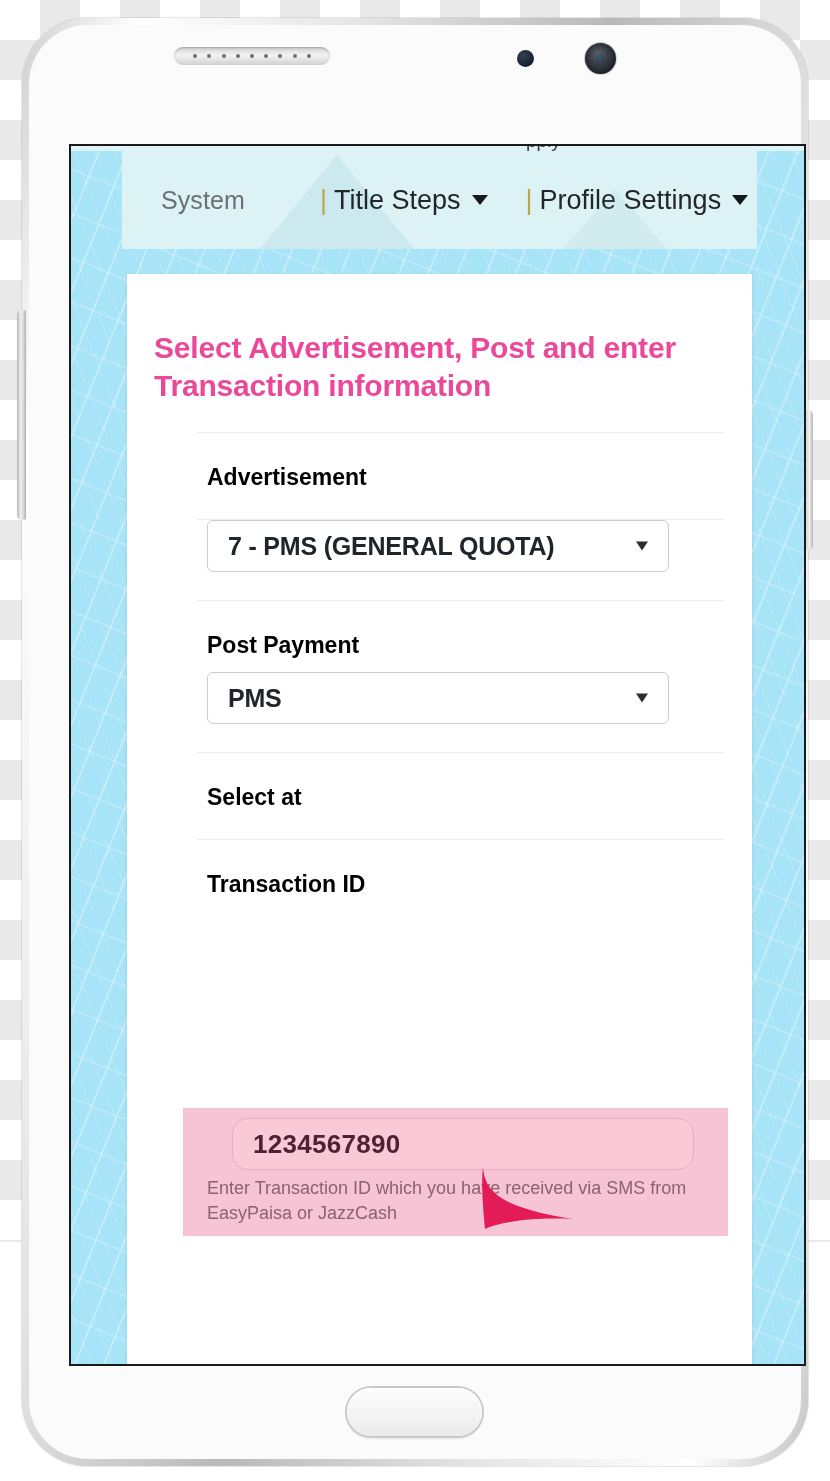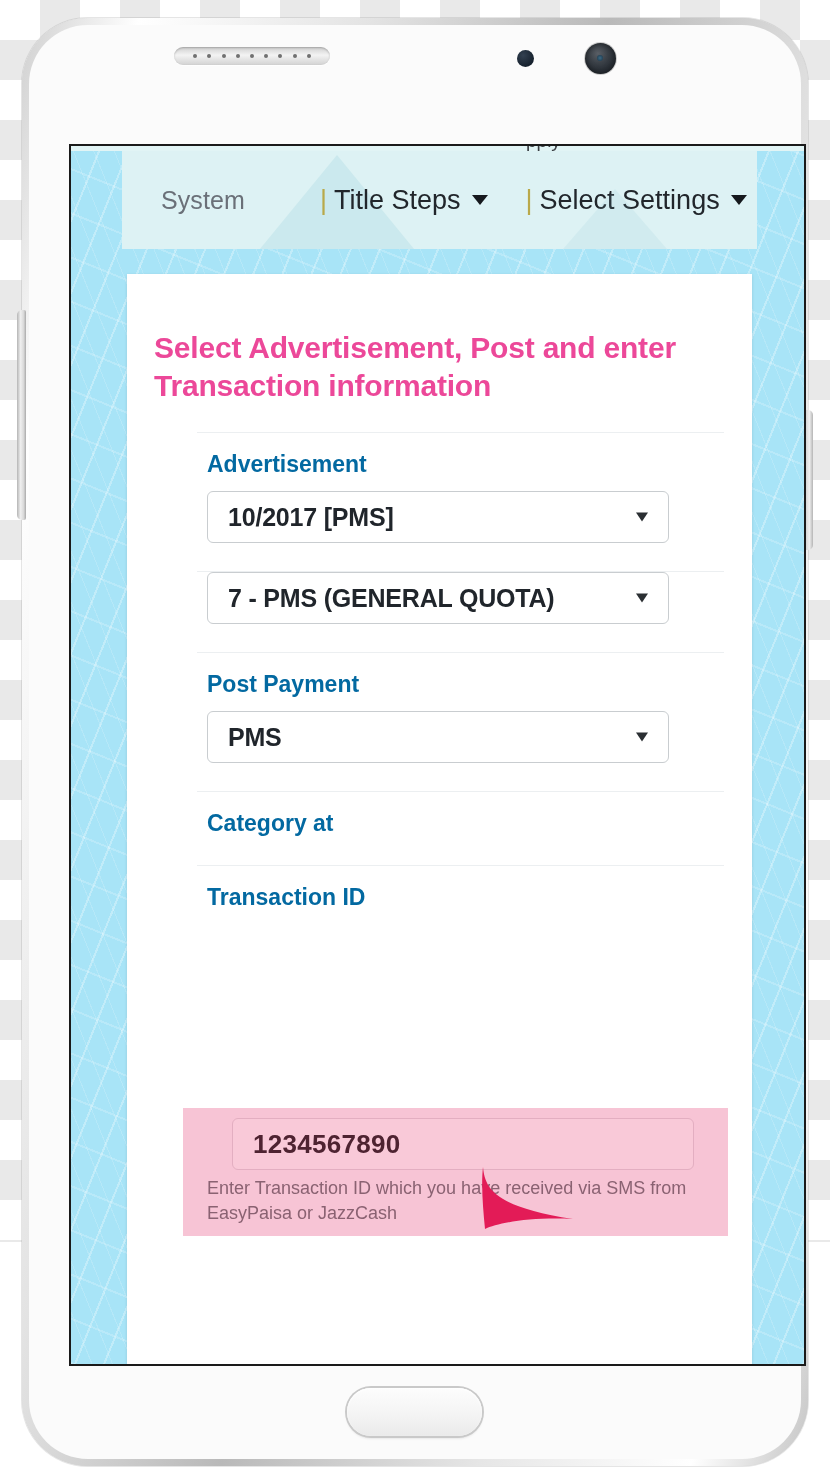--- a/index.html
+++ b/index.html
@@ -260,22 +260,22 @@
     margin-top: 0;
   }
   .divider {
     height: 1px;
     background: #eceff1;
     margin: 28px 28px 0 70px;
   }
   .field-label {
     font-size: 23px;
     font-weight: bold;
-    color: #0369a1;
-    margin: 18px 0 13px 0;
+    color: #000000;
+    margin: 31px 0 13px 0;
   }
   .select-box {
     position: relative;
     width: 462px;
     height: 52px;
     border: 1px solid #c9cdd0;
     border-radius: 6px;
     background: #ffffff;
     display: flex;
     align-items: center;
@@ -301,21 +301,21 @@
     left: 112px; top: 962px;
     width: 545px; height: 128px;
     background: #f7c4d5;
     z-index: 2;
   }
   #transaction-input {
     position: absolute;
     left: 49px; top: 10px;
     width: 462px; height: 52px;
     border: 1px solid #e3aec1;
-    border-radius: 6px;
+    border-radius: 16px;
     background: #f9c9d8;
     display: flex;
     align-items: center;
     padding-left: 20px;
     font-size: 26px;
     font-weight: bold;
     color: #4e2331;
     letter-spacing: .3px;
   }
   #transaction-help {
@@ -377,39 +377,35 @@
           <div class="nav-links">
 
             <div class="nav-link">
               <span class="nav-pipe">|</span>
               <span>Title Steps</span>
               <span class="caret"></span>
             </div>
 
             <div class="nav-link">
               <span class="nav-pipe">|</span>
-              <span>Select Settings</span>
+              <span>Profile Settings</span>
               <span class="caret"></span>
             </div>
 
           </div>
         </div>
       </div>
 
       <div id="content-card">
 
         <div id="form-title">Select Advertisement, Post and enter Transaction information</div>
 
         <div class="divider"></div>
         <div class="field-group">
           <div class="field-label">Advertisement</div>
-          <div class="select-box">
-            <span>10/2017 [PMS]</span>
-            <span class="select-caret"></span>
-          </div>
         </div>
 
         <div class="divider"></div>
         <div class="field-group">
           <div class="select-box">
             <span>7 - PMS (GENERAL QUOTA)</span>
             <span class="select-caret"></span>
           </div>
         </div>
 
@@ -417,21 +413,21 @@
         <div class="field-group">
           <div class="field-label">Post Payment</div>
           <div class="select-box">
             <span>PMS</span>
             <span class="select-caret"></span>
           </div>
         </div>
 
         <div class="divider"></div>
         <div class="field-group">
-          <div class="field-label">Category at</div>
+          <div class="field-label">Select at</div>
         </div>
 
         <div class="divider"></div>
         <div class="field-group">
           <div class="field-label">Transaction ID</div>
         </div>
 
       </div>
 
       <div id="transaction-highlight">

